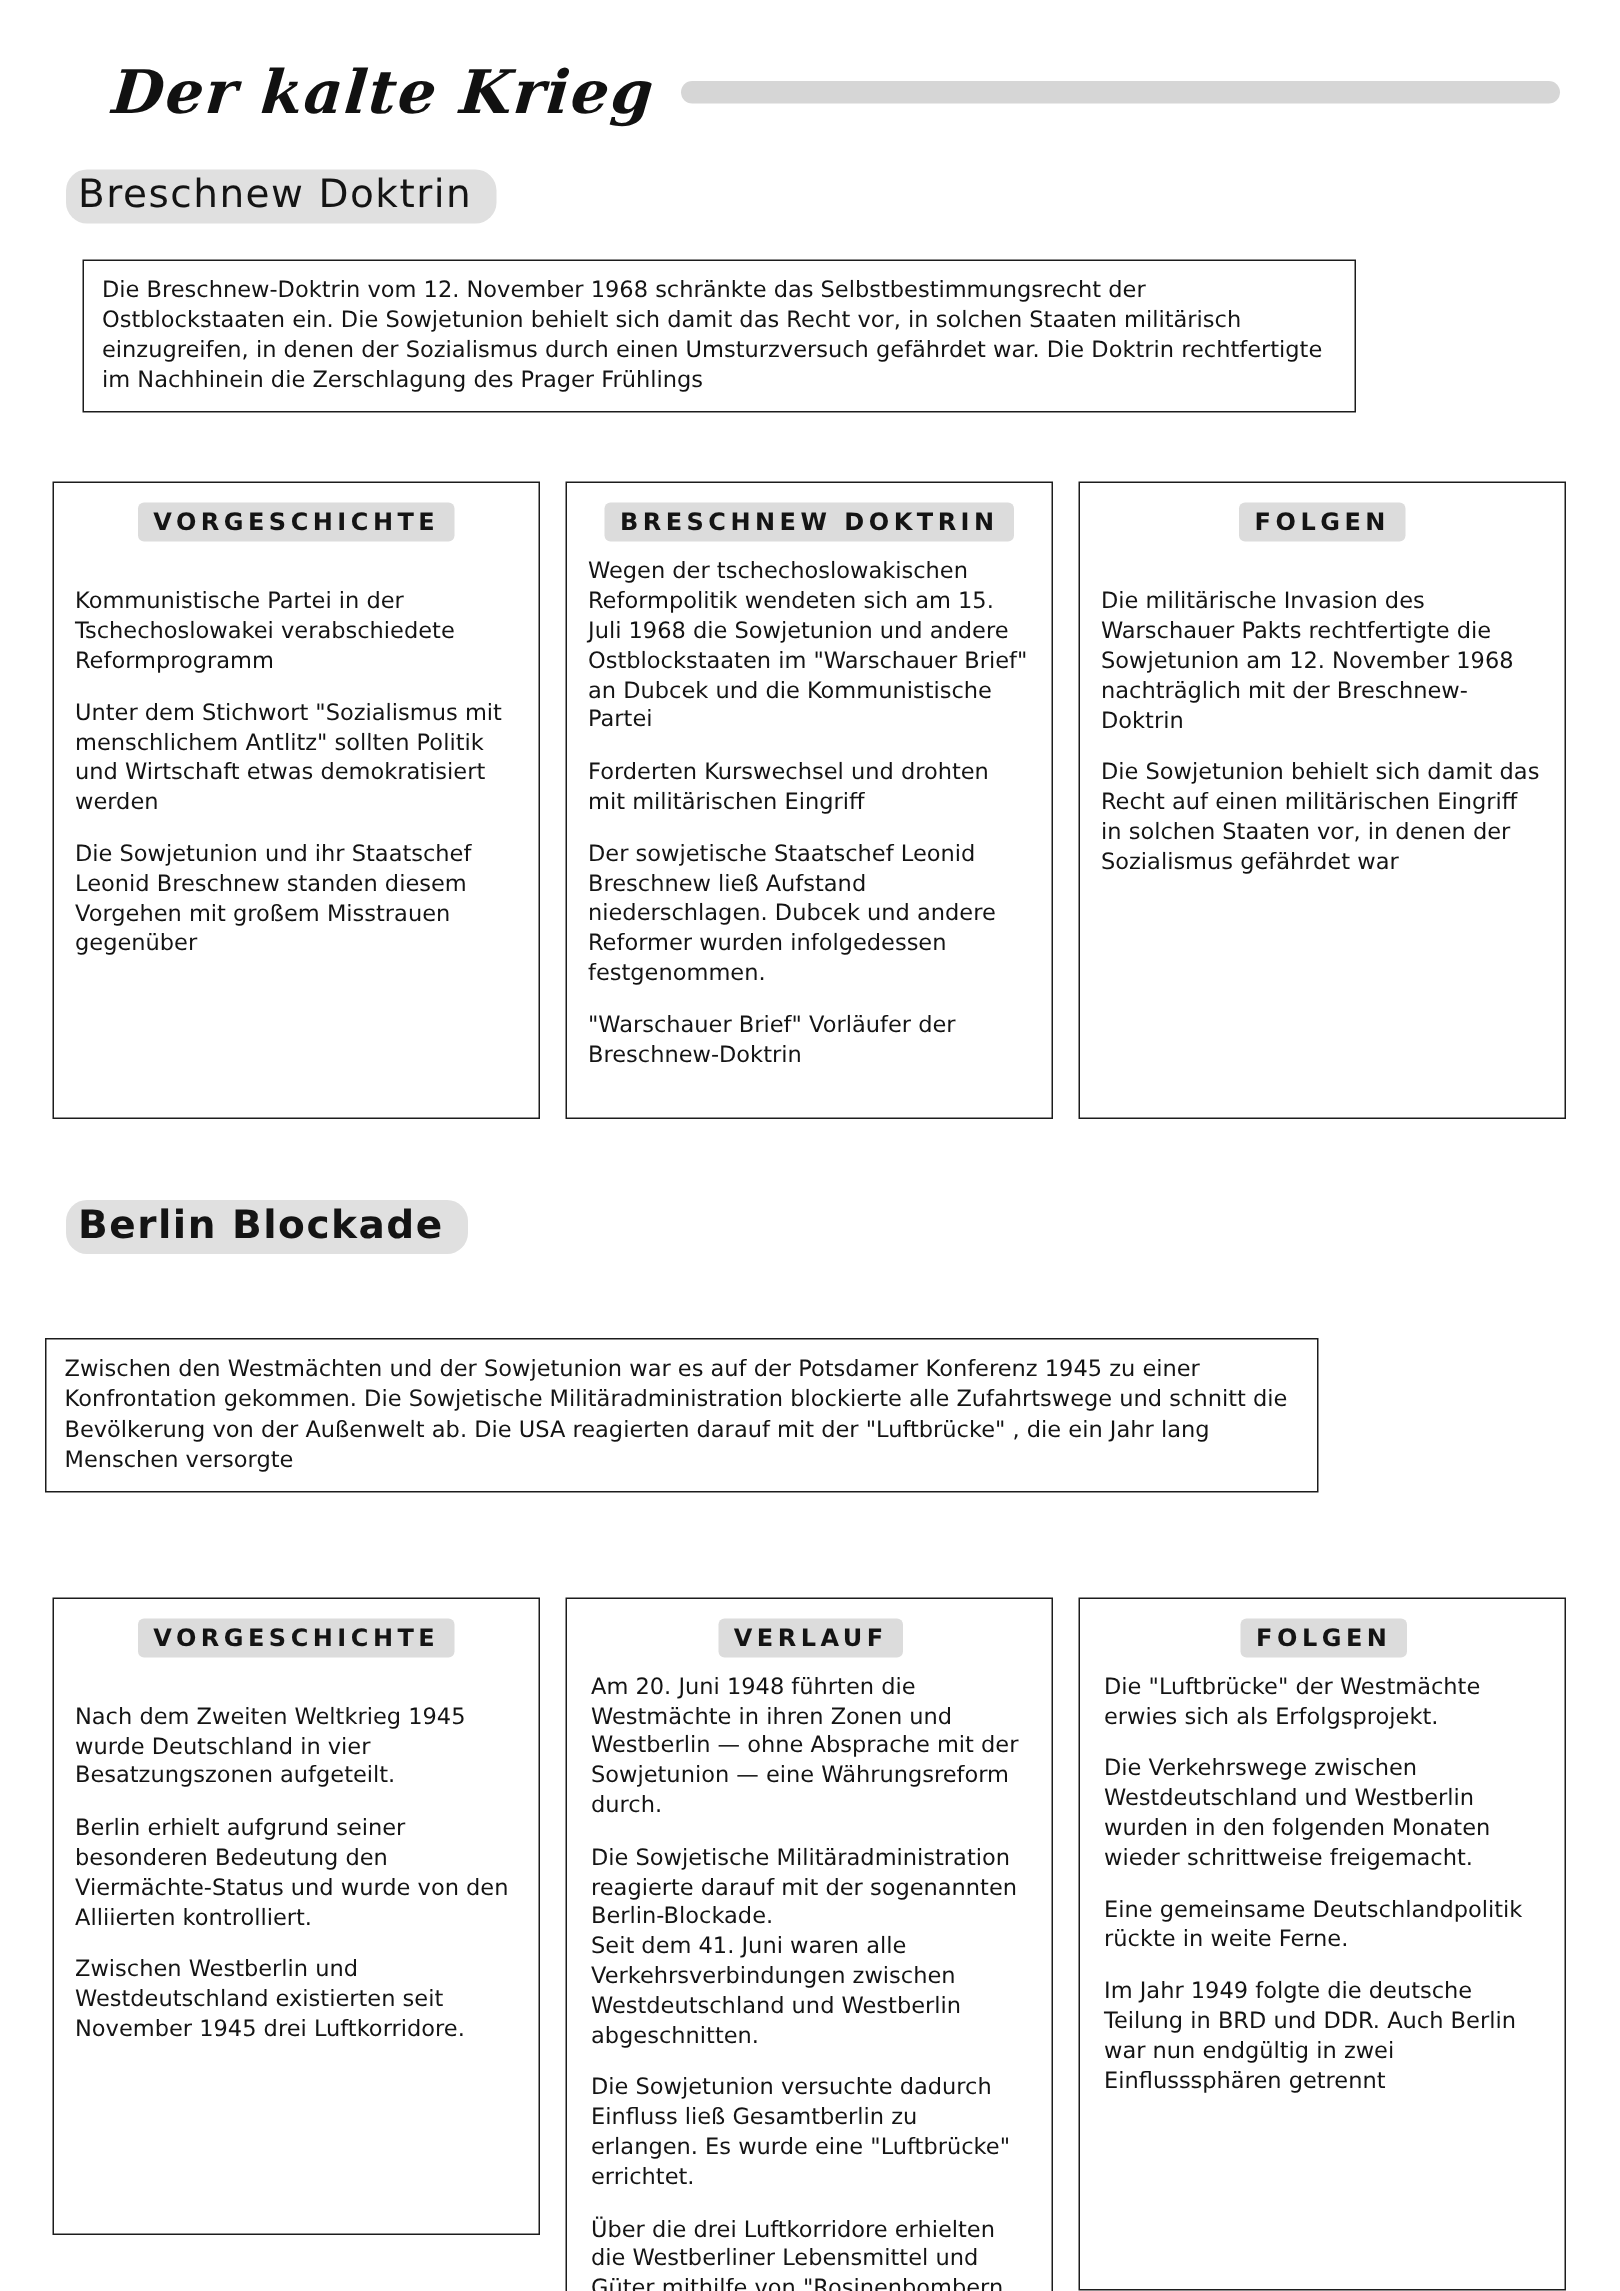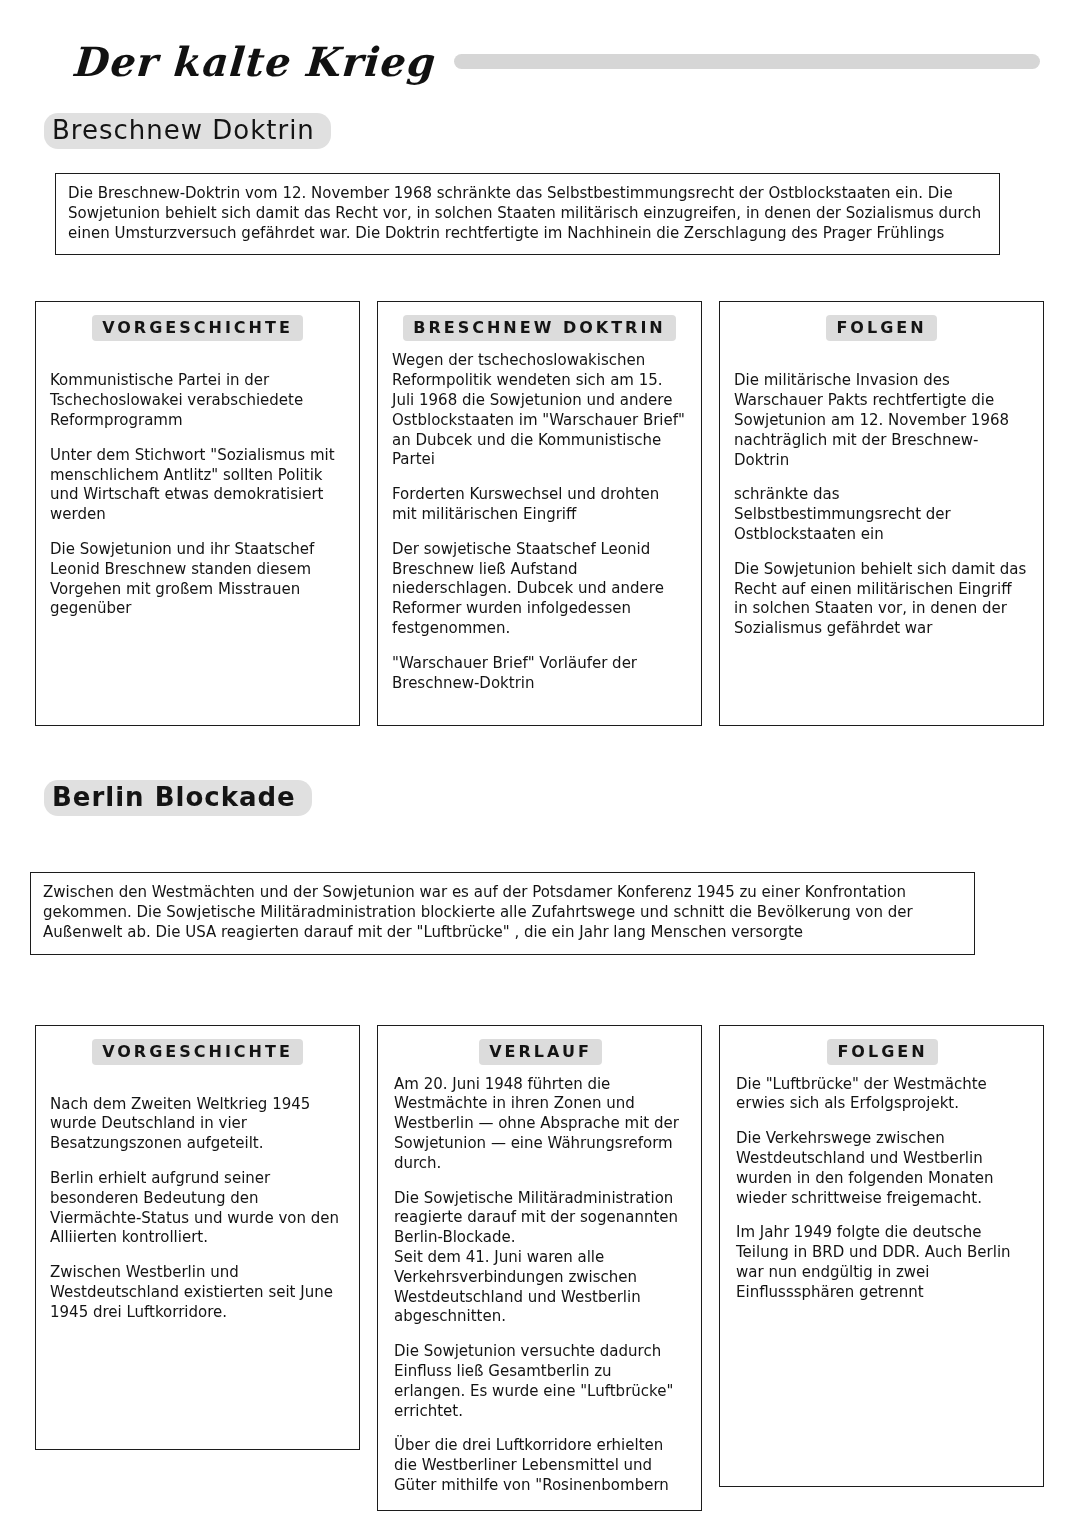--- a/index.html
+++ b/index.html
@@ -50,21 +50,21 @@
     display: inline-block;
     background: #e0e0e0;
     border-radius: 14px;
     padding: 2px 16px 4px 8px;
   }
   .heading-2 { margin-top: 54px; font-weight: bold; }
 
   
   .intro-box {
     margin: 24px 0 0 55px;
-    width: 945px;
+    width: 849px;
     border: 1.6px solid #1c1c1c;
     padding: 9px 14px 11px 12px;
     font-size: 15px;
     line-height: 1.34;
   }
   .intro-2 { margin-top: 56px; margin-left: 30px; }
 
   
   .card-row {
     display: flex;
@@ -142,21 +142,20 @@
       <p>Forderten Kurswechsel und drohten mit militärischen Eingriff</p>
       <p>Der sowjetische Staatschef Leonid Breschnew ließ Aufstand niederschlagen. Dubcek und andere Reformer wurden infolgedessen festgenommen.</p>
       <p>"Warschauer Brief" Vorläufer der Breschnew-Doktrin</p>
     </div>
 
     <div class="card h-425">
       <div class="card-header">
         <span class="hl">FOLGEN</span>
       </div>
       <p>Die militärische Invasion des Warschauer Pakts rechtfertigte die Sowjetunion am 12. November 1968 nachträglich mit der Breschnew-Doktrin</p>
-      <p>schränkte das Selbstbestimmungsrecht der Ostblockstaaten ein</p>
       <p>Die Sowjetunion behielt sich damit das Recht auf einen militärischen Eingriff in solchen Staaten vor, in denen der Sozialismus gefährdet war</p>
     </div>
 
   </div>
 
   <h2 class="section-heading heading-2">
     <span class="hl">Berlin Blockade</span>
   </h2>
 
   <div class="intro-box intro-2">
@@ -164,38 +163,39 @@
   </div>
 
   <div class="card-row row-2">
 
     <div class="card h-425">
       <div class="card-header">
         <span class="hl">VORGESCHICHTE</span>
       </div>
       <p>Nach dem Zweiten Weltkrieg 1945 wurde Deutschland in vier Besatzungszonen aufgeteilt.</p>
       <p>Berlin erhielt aufgrund seiner besonderen Bedeutung den Viermächte-Status und wurde von den Alliierten kontrolliert.</p>
-      <p>Zwischen Westberlin und Westdeutschland existierten seit June 1945 drei Luftkorridore.</p>
+      <p>Zwischen Westberlin und Westdeutschland existierten seit November 1945 drei Luftkorridore.</p>
     </div>
 
     <div class="card h-462 tight">
       <div class="card-header">
         <span class="hl">VERLAUF</span>
       </div>
       <p>Am 20. Juni 1948 führten die Westmächte in ihren Zonen und Westberlin — ohne Absprache mit der Sowjetunion — eine Währungsreform durch.</p>
       <p>Die Sowjetische Militäradministration reagierte darauf mit der sogenannten Berlin-Blockade.
 Seit dem 41. Juni waren alle Verkehrsverbindungen zwischen Westdeutschland und Westberlin abgeschnitten.</p>
       <p>Die Sowjetunion versuchte dadurch Einfluss ließ Gesamtberlin zu erlangen. Es wurde eine "Luftbrücke" errichtet.</p>
       <p>Über die drei Luftkorridore erhielten die Westberliner Lebensmittel und Güter mithilfe von "Rosinenbombern</p>
     </div>
 
     <div class="card h-462 tight">
       <div class="card-header">
         <span class="hl">FOLGEN</span>
       </div>
       <p>Die "Luftbrücke" der Westmächte erwies sich als Erfolgsprojekt.</p>
       <p>Die Verkehrswege zwischen Westdeutschland und Westberlin wurden in den folgenden Monaten wieder schrittweise freigemacht.</p>
+      <p>Eine gemeinsame Deutschlandpolitik rückte in weite Ferne.</p>
       <p>Im Jahr 1949 folgte die deutsche Teilung in BRD und DDR. Auch Berlin war nun endgültig in zwei Einflusssphären getrennt</p>
     </div>
 
   </div>
 
 </div>
 
 </body></html>

